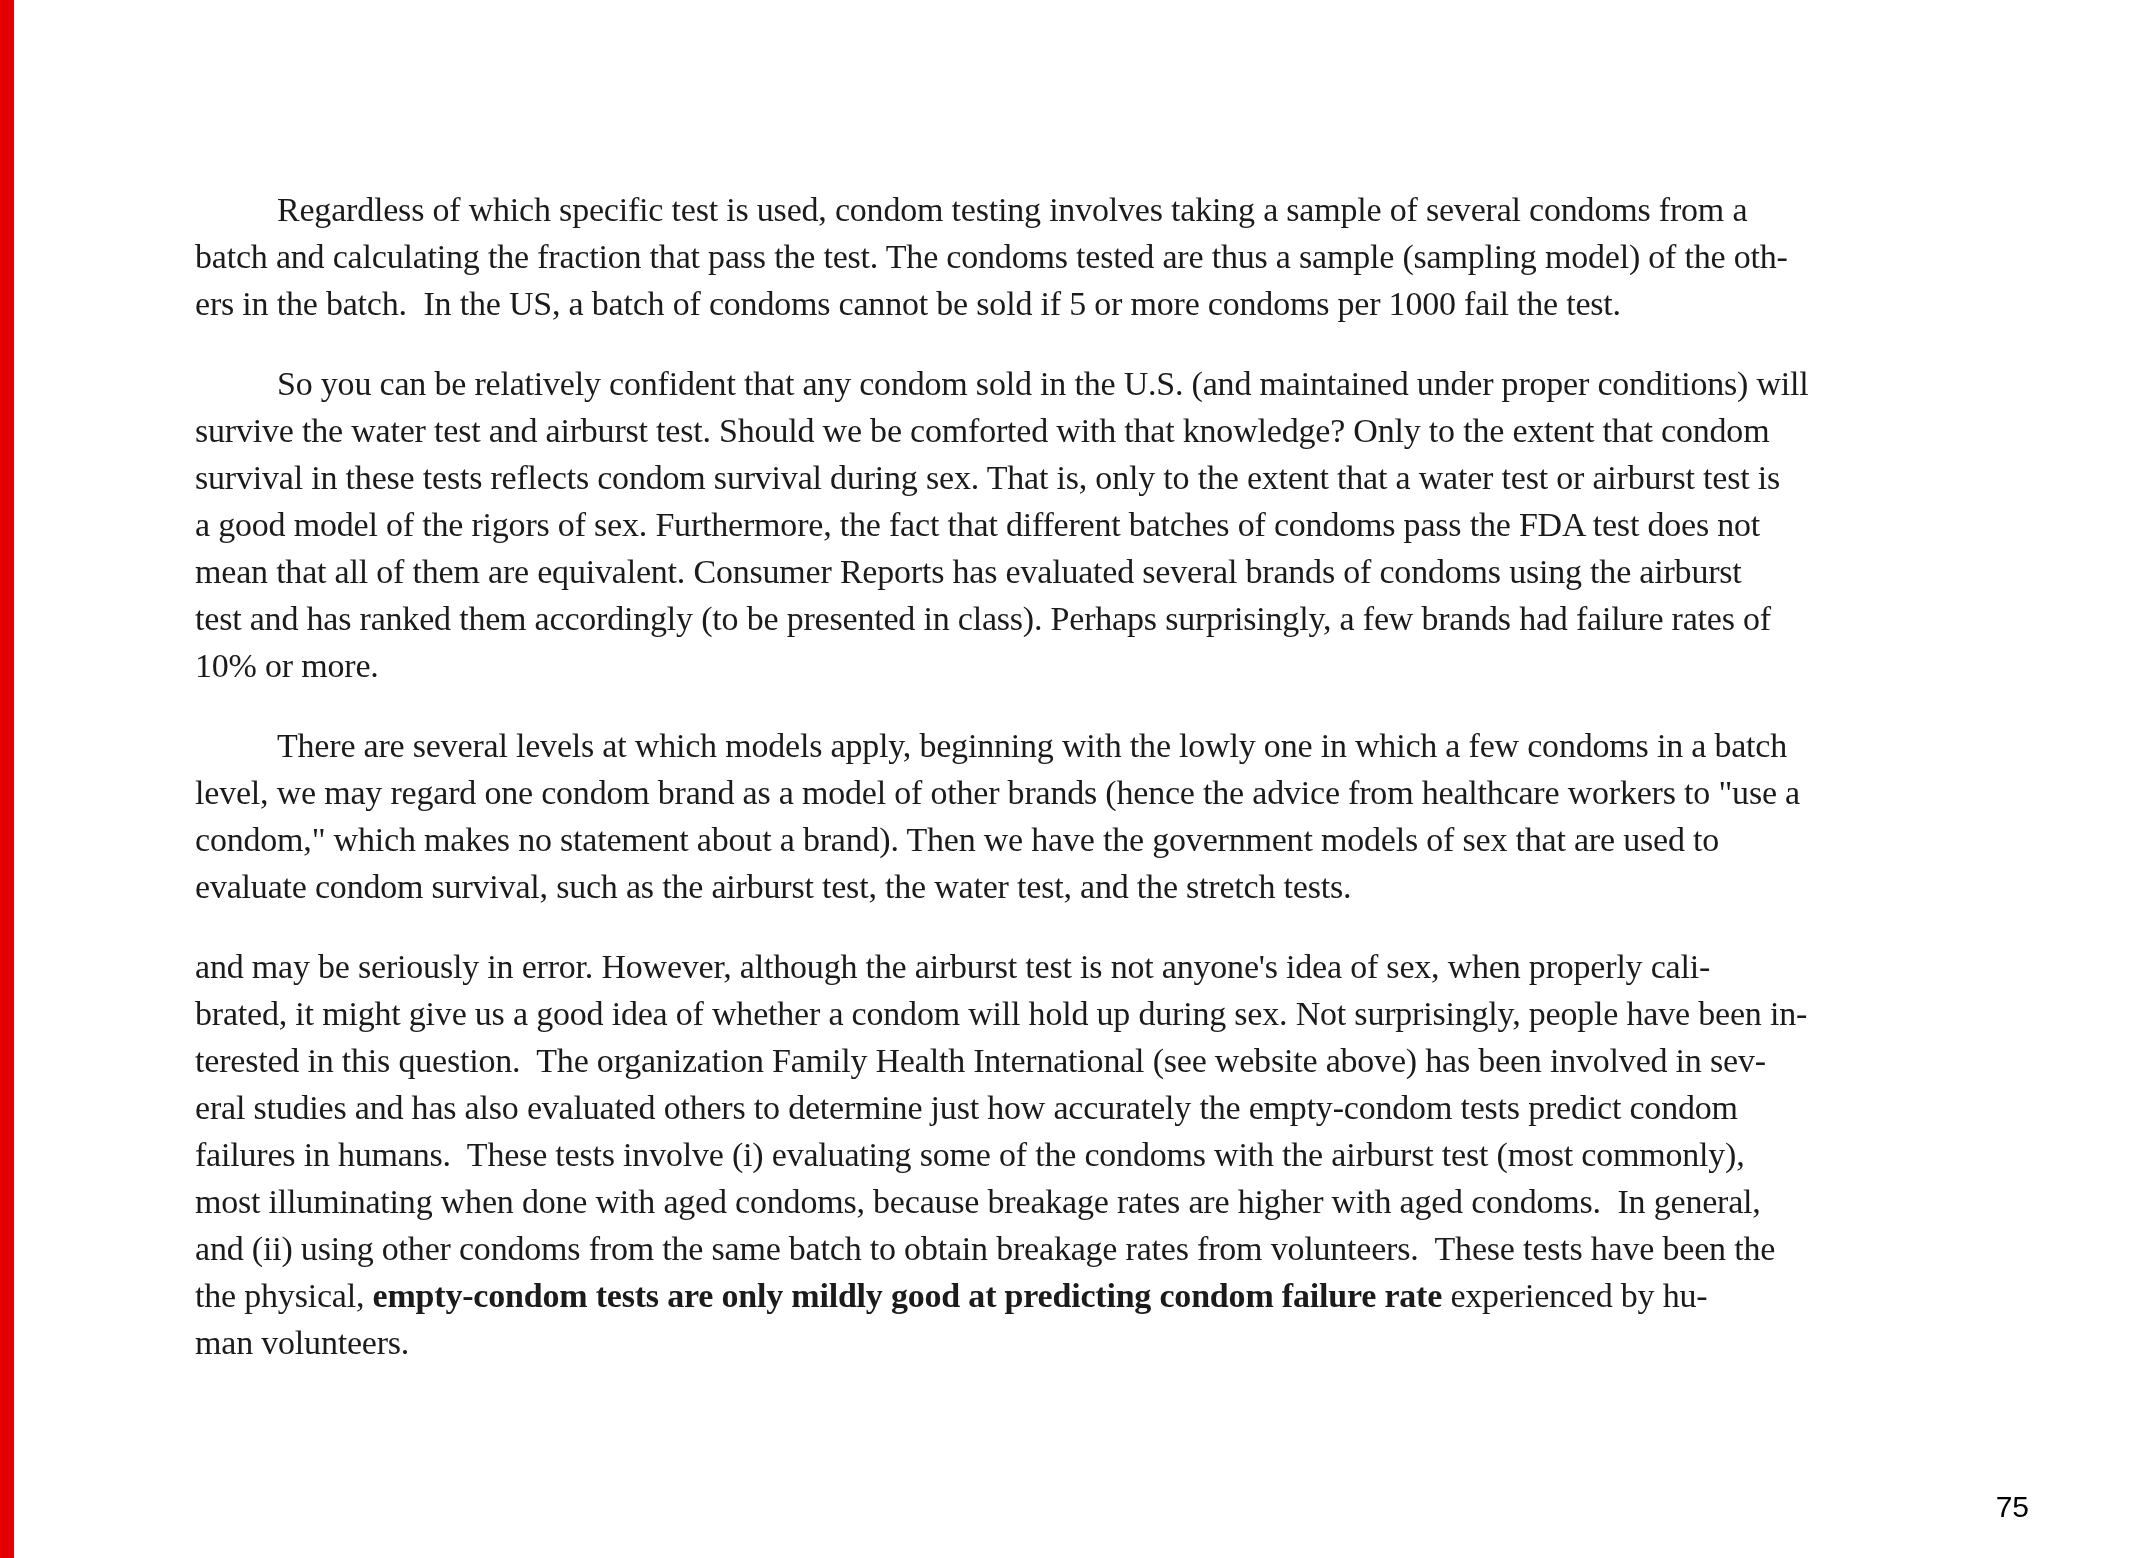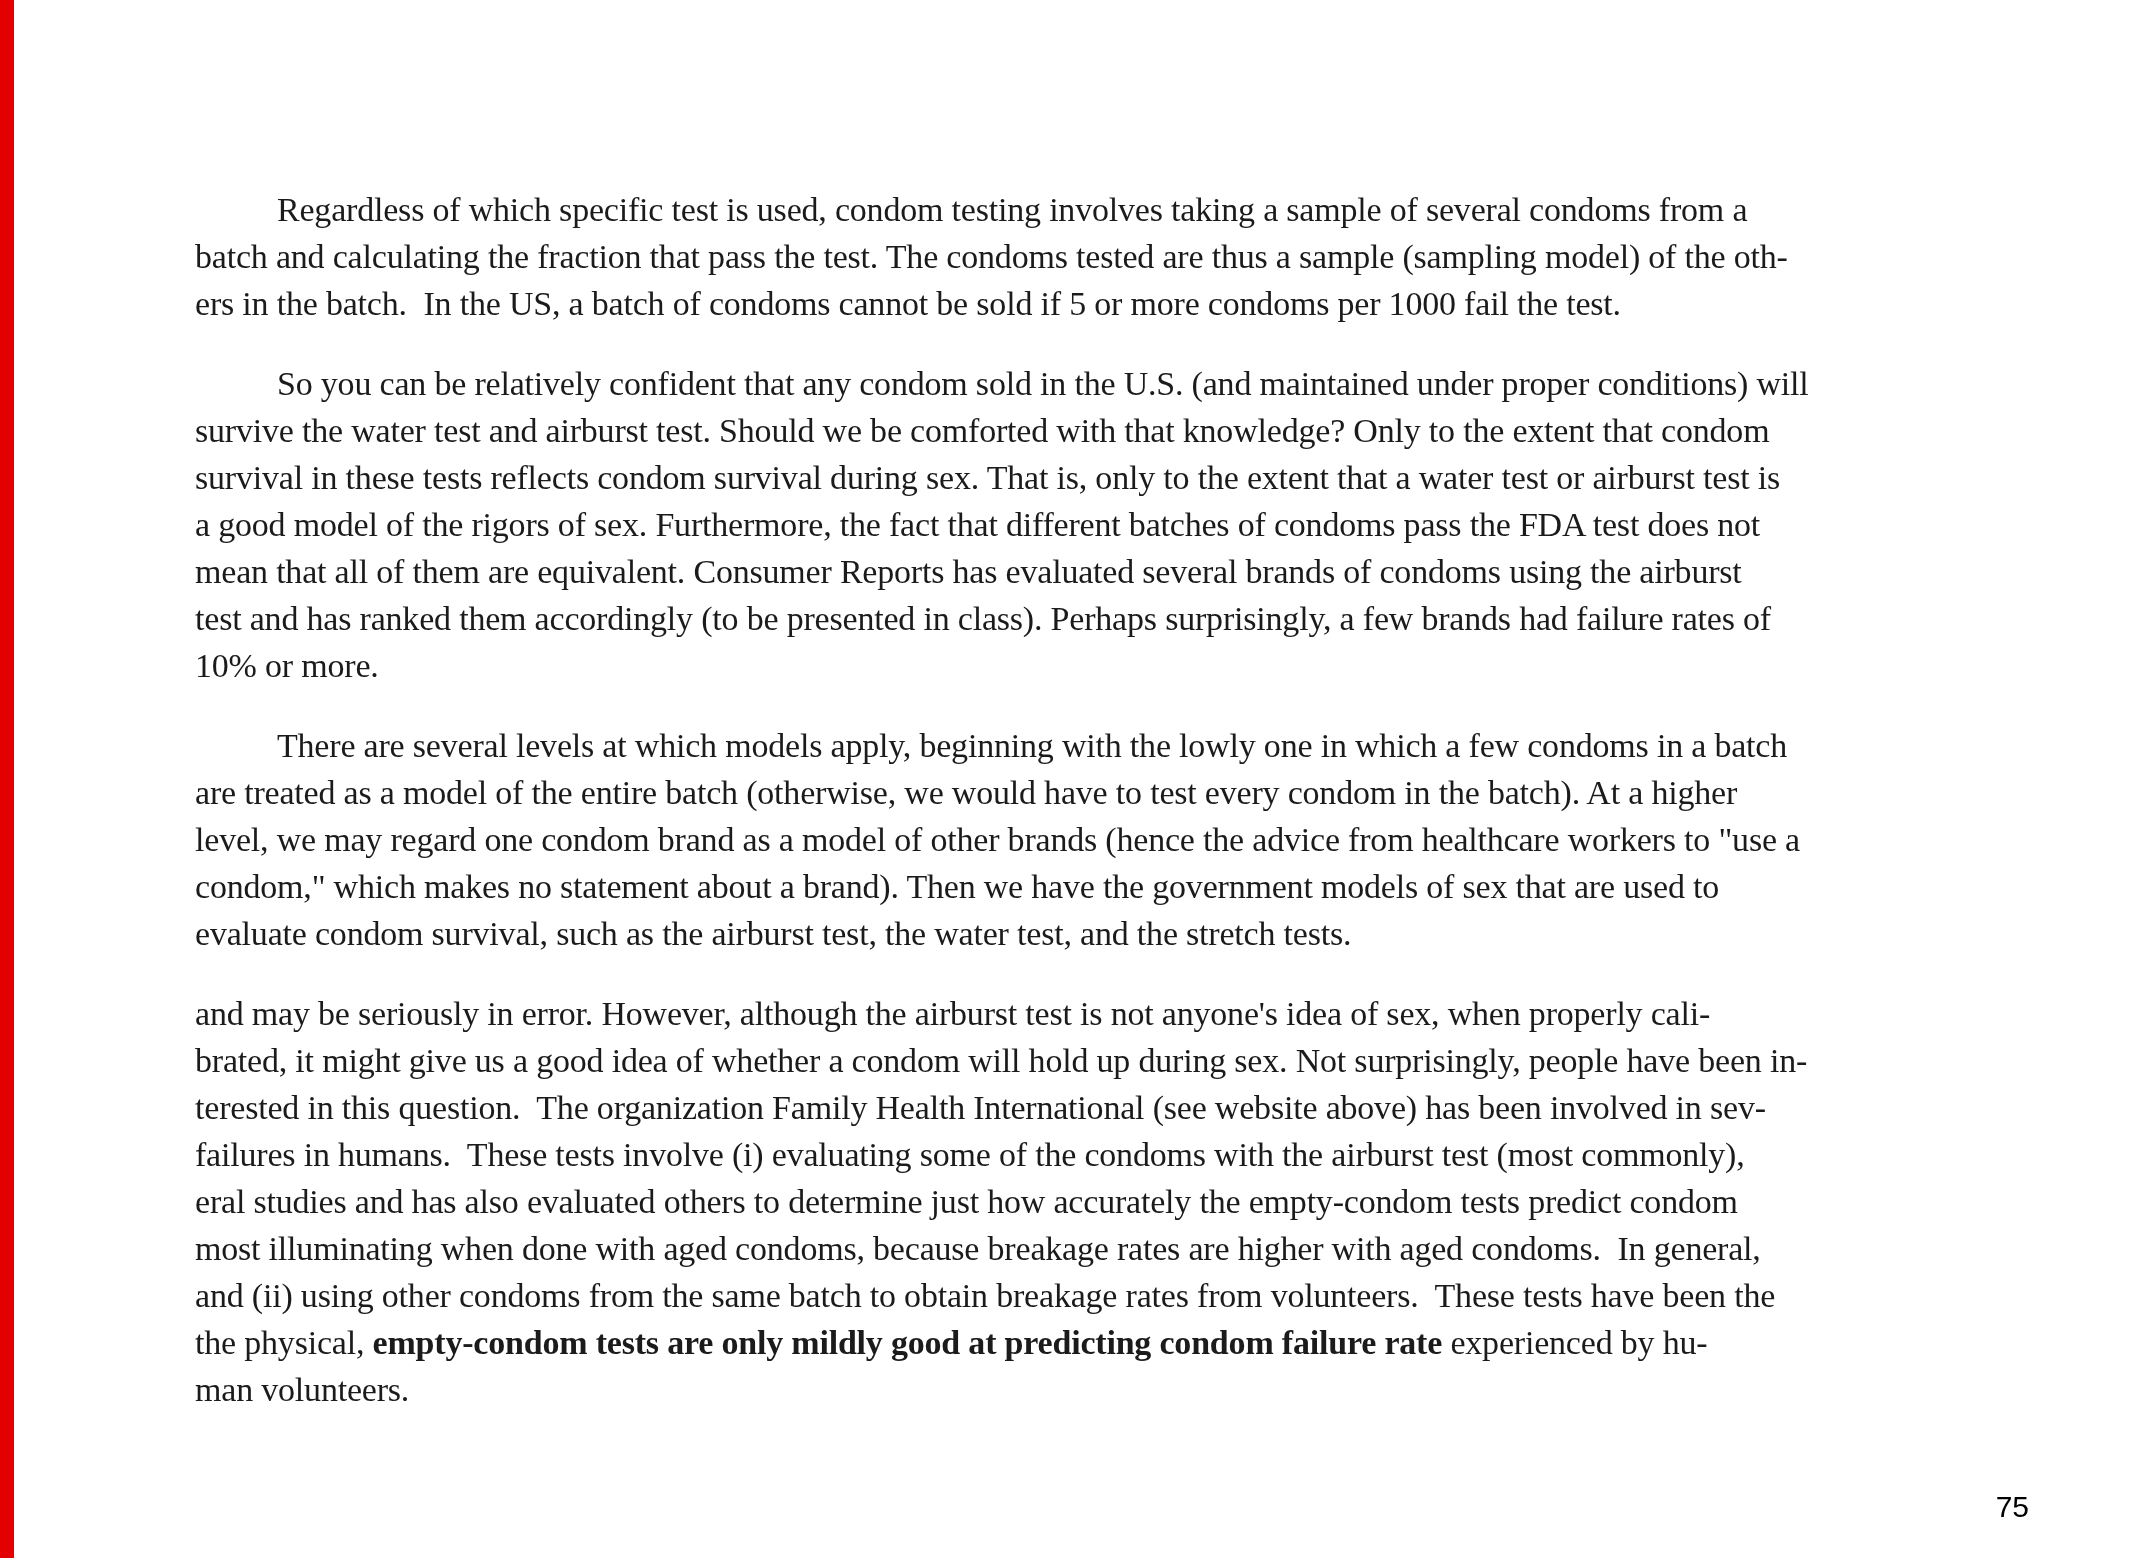--- a/index.html
+++ b/index.html
@@ -59,31 +59,30 @@
       <div class="line first">So you can be relatively confident that any condom sold in the U.S. (and maintained under proper conditions) will</div>
       <div class="line">survive the water test and airburst test. Should we be comforted with that knowledge? Only to the extent that condom</div>
       <div class="line">survival in these tests reflects condom survival during sex. That is, only to the extent that a water test or airburst test is</div>
       <div class="line">a good model of the rigors of sex. Furthermore, the fact that different batches of condoms pass the FDA test does not</div>
       <div class="line">mean that all of them are equivalent. Consumer Reports has evaluated several brands of condoms using the airburst</div>
       <div class="line">test and has ranked them accordingly (to be presented in class). Perhaps surprisingly, a few brands had failure rates of</div>
       <div class="line">10% or more.</div>
     </div>
     <div class="paragraph">
       <div class="line first">There are several levels at which models apply, beginning with the lowly one in which a few condoms in a batch</div>
-      <div class="line">are treated as a model of the entire batch (otherwise, we would have to test every condom in the batch). At a higher</div>
       <div class="line">level, we may regard one condom brand as a model of other brands (hence the advice from healthcare workers to "use a</div>
       <div class="line">condom," which makes no statement about a brand). Then we have the government models of sex that are used to</div>
       <div class="line">evaluate condom survival, such as the airburst test, the water test, and the stretch tests.</div>
     </div>
     <div class="paragraph">
       <div class="line">and may be seriously in error. However, although the airburst test is not anyone's idea of sex, when properly cali-</div>
       <div class="line">brated, it might give us a good idea of whether a condom will hold up during sex. Not surprisingly, people have been in-</div>
       <div class="line">terested in this question.  The organization Family Health International (see website above) has been involved in sev-</div>
+      <div class="line">eral studies and has also evaluated others to determine just how accurately the empty-condom tests predict condom</div>
       <div class="line">failures in humans.  These tests involve (i) evaluating some of the condoms with the airburst test (most commonly),</div>
-      <div class="line">eral studies and has also evaluated others to determine just how accurately the empty-condom tests predict condom</div>
       <div class="line">most illuminating when done with aged condoms, because breakage rates are higher with aged condoms.  In general,</div>
       <div class="line">and (ii) using other condoms from the same batch to obtain breakage rates from volunteers.  These tests have been the</div>
       <div class="line">the physical, <b>empty-condom tests are only mildly good at predicting condom failure rate</b> experienced by hu-</div>
       <div class="line">man volunteers.</div>
     </div>
   </div>
 
 <div class="page-number">75</div>
 
 </body></html>

